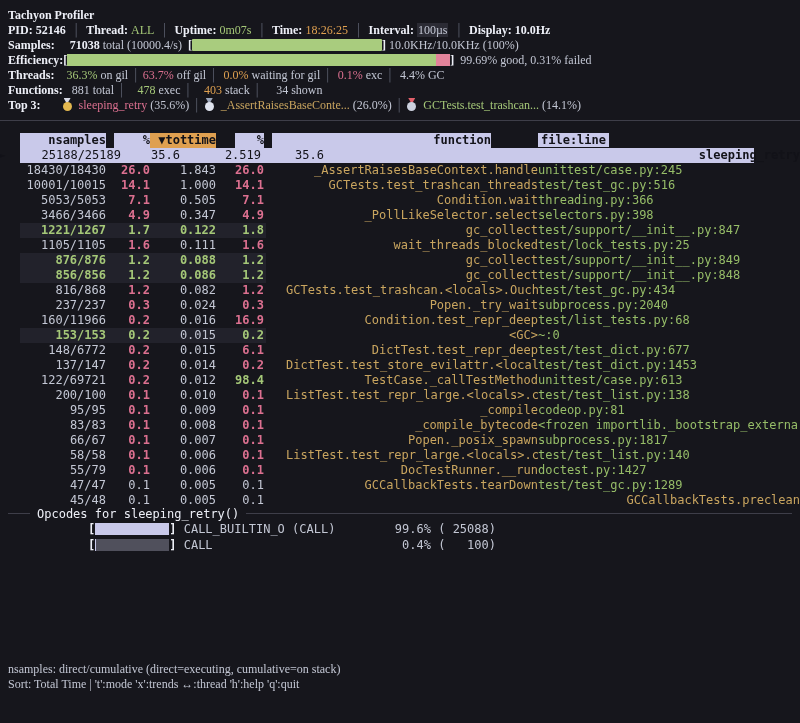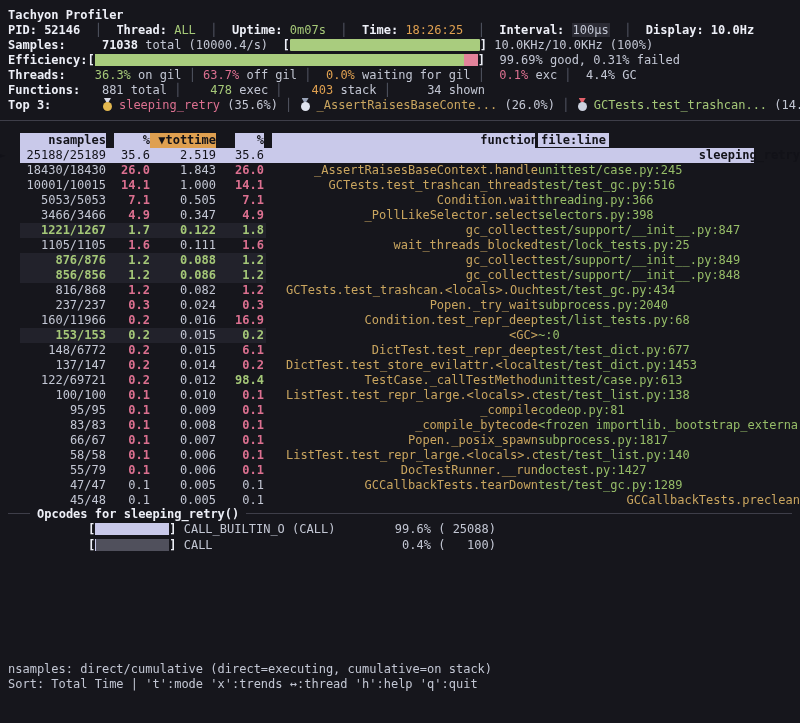--- a/index.html
+++ b/index.html
@@ -8,21 +8,21 @@
     --pink:#dc7090; --lav:#c9c9ea; --ondark:#121218; --rule:#3e3e49;
     --bargreen:#a9cc7e; --barpink:#e3839b; --barempty:#50505c; --hl:#22222b;
   }
   *{margin:0;padding:0;box-sizing:border-box;}
   html,body{background:#0e0e12;}
   .screen{
     position:relative; width:800px; height:723px; background:var(--bg);
     font-family:"DejaVu Sans Mono", monospace; font-size:12px; color:var(--fg);
     overflow:hidden;
   }
-  .line{height:15px; line-height:15px; white-space:pre;}
+  .line{height:15px; line-height:15px; white-space:pre;font-family:Liberation Serif, serif;}
   .top{position:absolute; left:8px; top:8px; right:0;}
   .b{font-weight:bold; color:var(--bright);}
   .sep{color:#565a68;}
   .green{color:var(--green);} .pink{color:var(--pink);} .orange{color:var(--orange);}
   .gold{color:var(--gold);} .default{color:var(--fg);}
   .intbg{background:#2b2b34; padding:0 1px;}
   .bar{display:inline-block; height:12px; vertical-align:-2px; background:var(--bargreen); border-radius:1px;}
   .bar.samples-bar{width:190px;}
   .effbar{display:inline-flex; height:12px; vertical-align:-2px; width:383px;}
   .effbar .good{flex:1; background:var(--bargreen);}
@@ -45,33 +45,33 @@
   .c-tt{width:66px; text-align:right;}
   .c-p2{width:48px; text-align:right;}
   .c-fn{flex:1; text-align:right; padding-left:22px; color:var(--gold); white-space:pre;}
   .c-fl{width:262px; text-align:left; color:var(--path); white-space:pre;}
   .thead{font-weight:bold; color:var(--ondark);}
   .th-ns{background:var(--lav);}
   .th-p1{background:linear-gradient(90deg,transparent 8px,var(--lav) 8px);}
   .th-tt{background:var(--orange);}
   .th-p2{background:linear-gradient(90deg,transparent 19px,var(--lav) 19px);}
   .th-fn{background:linear-gradient(90deg,transparent 8px,var(--lav) 8px,var(--lav) 271px,transparent 271px); padding-left:13px; color:var(--ondark);}
-  .th-fl{background:none; color:var(--path); padding-left:0;}
+  .th-fl{background:none; color:var(--path); padding-left:0;margin-left:47px;}
   .th-fl .tag{background:var(--lav); color:var(--ondark); padding:0 3px;}
   .trow.hl{background:linear-gradient(90deg,transparent 20px,var(--hl) 20px,var(--hl) 266px,transparent 266px);}
-  .trow.sel{background:linear-gradient(90deg,transparent 20px,var(--lav) 20px,var(--lav) 754px,transparent 754px);}
+  .trow.sel{background:linear-gradient(90deg,transparent 20px,var(--lav) 20px,var(--lav) 754px,transparent 754px);gap:15px;}
   .trow.sel .cell{color:var(--ondark) !important;}
   .trow.sel .c-fn{font-weight:bold;}
   .cw{color:var(--fg);} .cg{color:var(--green); font-weight:bold;} .cr{color:var(--pink); font-weight:bold;}
   
   .opcodes{position:absolute; left:8px; top:506px; width:784px;}
   .optitle{display:flex; align-items:center; height:15px;}
   .optitle .rule{height:1px; background:var(--rule);}
   .optitle .rl{width:22px;} .optitle .rr{flex:1;}
-  .optitle .t{font-weight:bold; color:var(--bright); padding:0 7px; white-space:pre;text-align:center;}
+  .optitle .t{font-weight:normal; color:var(--bright); padding:0 7px; white-space:pre;text-align:center;}
   .oprow{position:relative; height:16px; line-height:16px; white-space:pre; padding-left:80px;}
   .opbar{display:inline-block; position:relative; width:74px; height:12px; vertical-align:-2px; background:var(--barempty); overflow:hidden;}
   .opbar .fill{position:absolute; left:0; top:0; bottom:0; background:var(--lav);}
   .op-pct{position:absolute; left:360px; width:128px; text-align:right; white-space:pre;}
   .footer{position:absolute; left:8px; top:662px;}
 </style>
 </head>
 <body>
 
 <div class="screen">
@@ -106,21 +106,21 @@
         <div class="trow"><span class="cell c-gut"></span><span class="cell c-ns cw">1105/1105</span><span class="cell c-p1 cr">1.6</span><span class="cell c-tt cw">0.111</span><span class="cell c-p2 cr">1.6</span><span class="cell c-fn">wait_threads_blocked</span><span class="cell c-fl">test/lock_tests.py:25</span></div>
         <div class="trow hl"><span class="cell c-gut"></span><span class="cell c-ns cg">876/876</span><span class="cell c-p1 cg">1.2</span><span class="cell c-tt cg">0.088</span><span class="cell c-p2 cg">1.2</span><span class="cell c-fn">gc_collect</span><span class="cell c-fl">test/support/__init__.py:849</span></div>
         <div class="trow hl"><span class="cell c-gut"></span><span class="cell c-ns cg">856/856</span><span class="cell c-p1 cg">1.2</span><span class="cell c-tt cg">0.086</span><span class="cell c-p2 cg">1.2</span><span class="cell c-fn">gc_collect</span><span class="cell c-fl">test/support/__init__.py:848</span></div>
         <div class="trow"><span class="cell c-gut"></span><span class="cell c-ns cw">816/868</span><span class="cell c-p1 cr">1.2</span><span class="cell c-tt cw">0.082</span><span class="cell c-p2 cr">1.2</span><span class="cell c-fn">GCTests.test_trashcan.&lt;locals&gt;.Ouch...</span><span class="cell c-fl">test/test_gc.py:434</span></div>
         <div class="trow"><span class="cell c-gut"></span><span class="cell c-ns cw">237/237</span><span class="cell c-p1 cr">0.3</span><span class="cell c-tt cw">0.024</span><span class="cell c-p2 cr">0.3</span><span class="cell c-fn">Popen._try_wait</span><span class="cell c-fl">subprocess.py:2040</span></div>
         <div class="trow"><span class="cell c-gut"></span><span class="cell c-ns cw">160/11966</span><span class="cell c-p1 cr">0.2</span><span class="cell c-tt cw">0.016</span><span class="cell c-p2 cr">16.9</span><span class="cell c-fn">Condition.test_repr_deep</span><span class="cell c-fl">test/list_tests.py:68</span></div>
         <div class="trow hl"><span class="cell c-gut"></span><span class="cell c-ns cg">153/153</span><span class="cell c-p1 cg">0.2</span><span class="cell c-tt cw">0.015</span><span class="cell c-p2 cg">0.2</span><span class="cell c-fn">&lt;GC&gt;</span><span class="cell c-fl">~:0</span></div>
         <div class="trow"><span class="cell c-gut"></span><span class="cell c-ns cw">148/6772</span><span class="cell c-p1 cr">0.2</span><span class="cell c-tt cw">0.015</span><span class="cell c-p2 cr">6.1</span><span class="cell c-fn">DictTest.test_repr_deep</span><span class="cell c-fl">test/test_dict.py:677</span></div>
         <div class="trow"><span class="cell c-gut"></span><span class="cell c-ns cw">137/147</span><span class="cell c-p1 cr">0.2</span><span class="cell c-tt cw">0.014</span><span class="cell c-p2 cr">0.2</span><span class="cell c-fn">DictTest.test_store_evilattr.&lt;local...</span><span class="cell c-fl">test/test_dict.py:1453</span></div>
         <div class="trow"><span class="cell c-gut"></span><span class="cell c-ns cw">122/69721</span><span class="cell c-p1 cr">0.2</span><span class="cell c-tt cw">0.012</span><span class="cell c-p2 cg">98.4</span><span class="cell c-fn">TestCase._callTestMethod</span><span class="cell c-fl">unittest/case.py:613</span></div>
-        <div class="trow"><span class="cell c-gut"></span><span class="cell c-ns cw">100/100</span><span class="cell c-p1 cr">0.1</span><span class="cell c-tt cw">0.010</span><span class="cell c-p2 cr">0.1</span><span class="cell c-fn">ListTest.test_repr_large.&lt;locals&gt;.c...</span><span class="cell c-fl">test/test_list.py:138</span></div>
+        <div class="trow"><span class="cell c-gut"></span><span class="cell c-ns cw">200/100</span><span class="cell c-p1 cr">0.1</span><span class="cell c-tt cw">0.010</span><span class="cell c-p2 cr">0.1</span><span class="cell c-fn">ListTest.test_repr_large.&lt;locals&gt;.c...</span><span class="cell c-fl">test/test_list.py:138</span></div>
         <div class="trow"><span class="cell c-gut"></span><span class="cell c-ns cw">95/95</span><span class="cell c-p1 cr">0.1</span><span class="cell c-tt cw">0.009</span><span class="cell c-p2 cr">0.1</span><span class="cell c-fn">_compile</span><span class="cell c-fl">codeop.py:81</span></div>
         <div class="trow"><span class="cell c-gut"></span><span class="cell c-ns cw">83/83</span><span class="cell c-p1 cr">0.1</span><span class="cell c-tt cw">0.008</span><span class="cell c-p2 cr">0.1</span><span class="cell c-fn">_compile_bytecode</span><span class="cell c-fl">&lt;frozen importlib._bootstrap_externa</span></div>
         <div class="trow"><span class="cell c-gut"></span><span class="cell c-ns cw">66/67</span><span class="cell c-p1 cr">0.1</span><span class="cell c-tt cw">0.007</span><span class="cell c-p2 cr">0.1</span><span class="cell c-fn">Popen._posix_spawn</span><span class="cell c-fl">subprocess.py:1817</span></div>
         <div class="trow"><span class="cell c-gut"></span><span class="cell c-ns cw">58/58</span><span class="cell c-p1 cr">0.1</span><span class="cell c-tt cw">0.006</span><span class="cell c-p2 cr">0.1</span><span class="cell c-fn">ListTest.test_repr_large.&lt;locals&gt;.c...</span><span class="cell c-fl">test/test_list.py:140</span></div>
         <div class="trow"><span class="cell c-gut"></span><span class="cell c-ns cw">55/79</span><span class="cell c-p1 cr">0.1</span><span class="cell c-tt cw">0.006</span><span class="cell c-p2 cr">0.1</span><span class="cell c-fn">DocTestRunner.__run</span><span class="cell c-fl">doctest.py:1427</span></div>
         <div class="trow"><span class="cell c-gut"></span><span class="cell c-ns cw">47/47</span><span class="cell c-p1 cw">0.1</span><span class="cell c-tt cw">0.005</span><span class="cell c-p2 cw">0.1</span><span class="cell c-fn">GCCallbackTests.tearDown</span><span class="cell c-fl">test/test_gc.py:1289</span></div>
         <div class="trow"><span class="cell c-gut"></span><span class="cell c-ns cw">45/48</span><span class="cell c-p1 cw">0.1</span><span class="cell c-tt cw">0.005</span><span class="cell c-p2 cw">0.1</span><span class="cell c-fn">GCCallbackTests.preclean</span></div>
       </div>
   </div>
 

